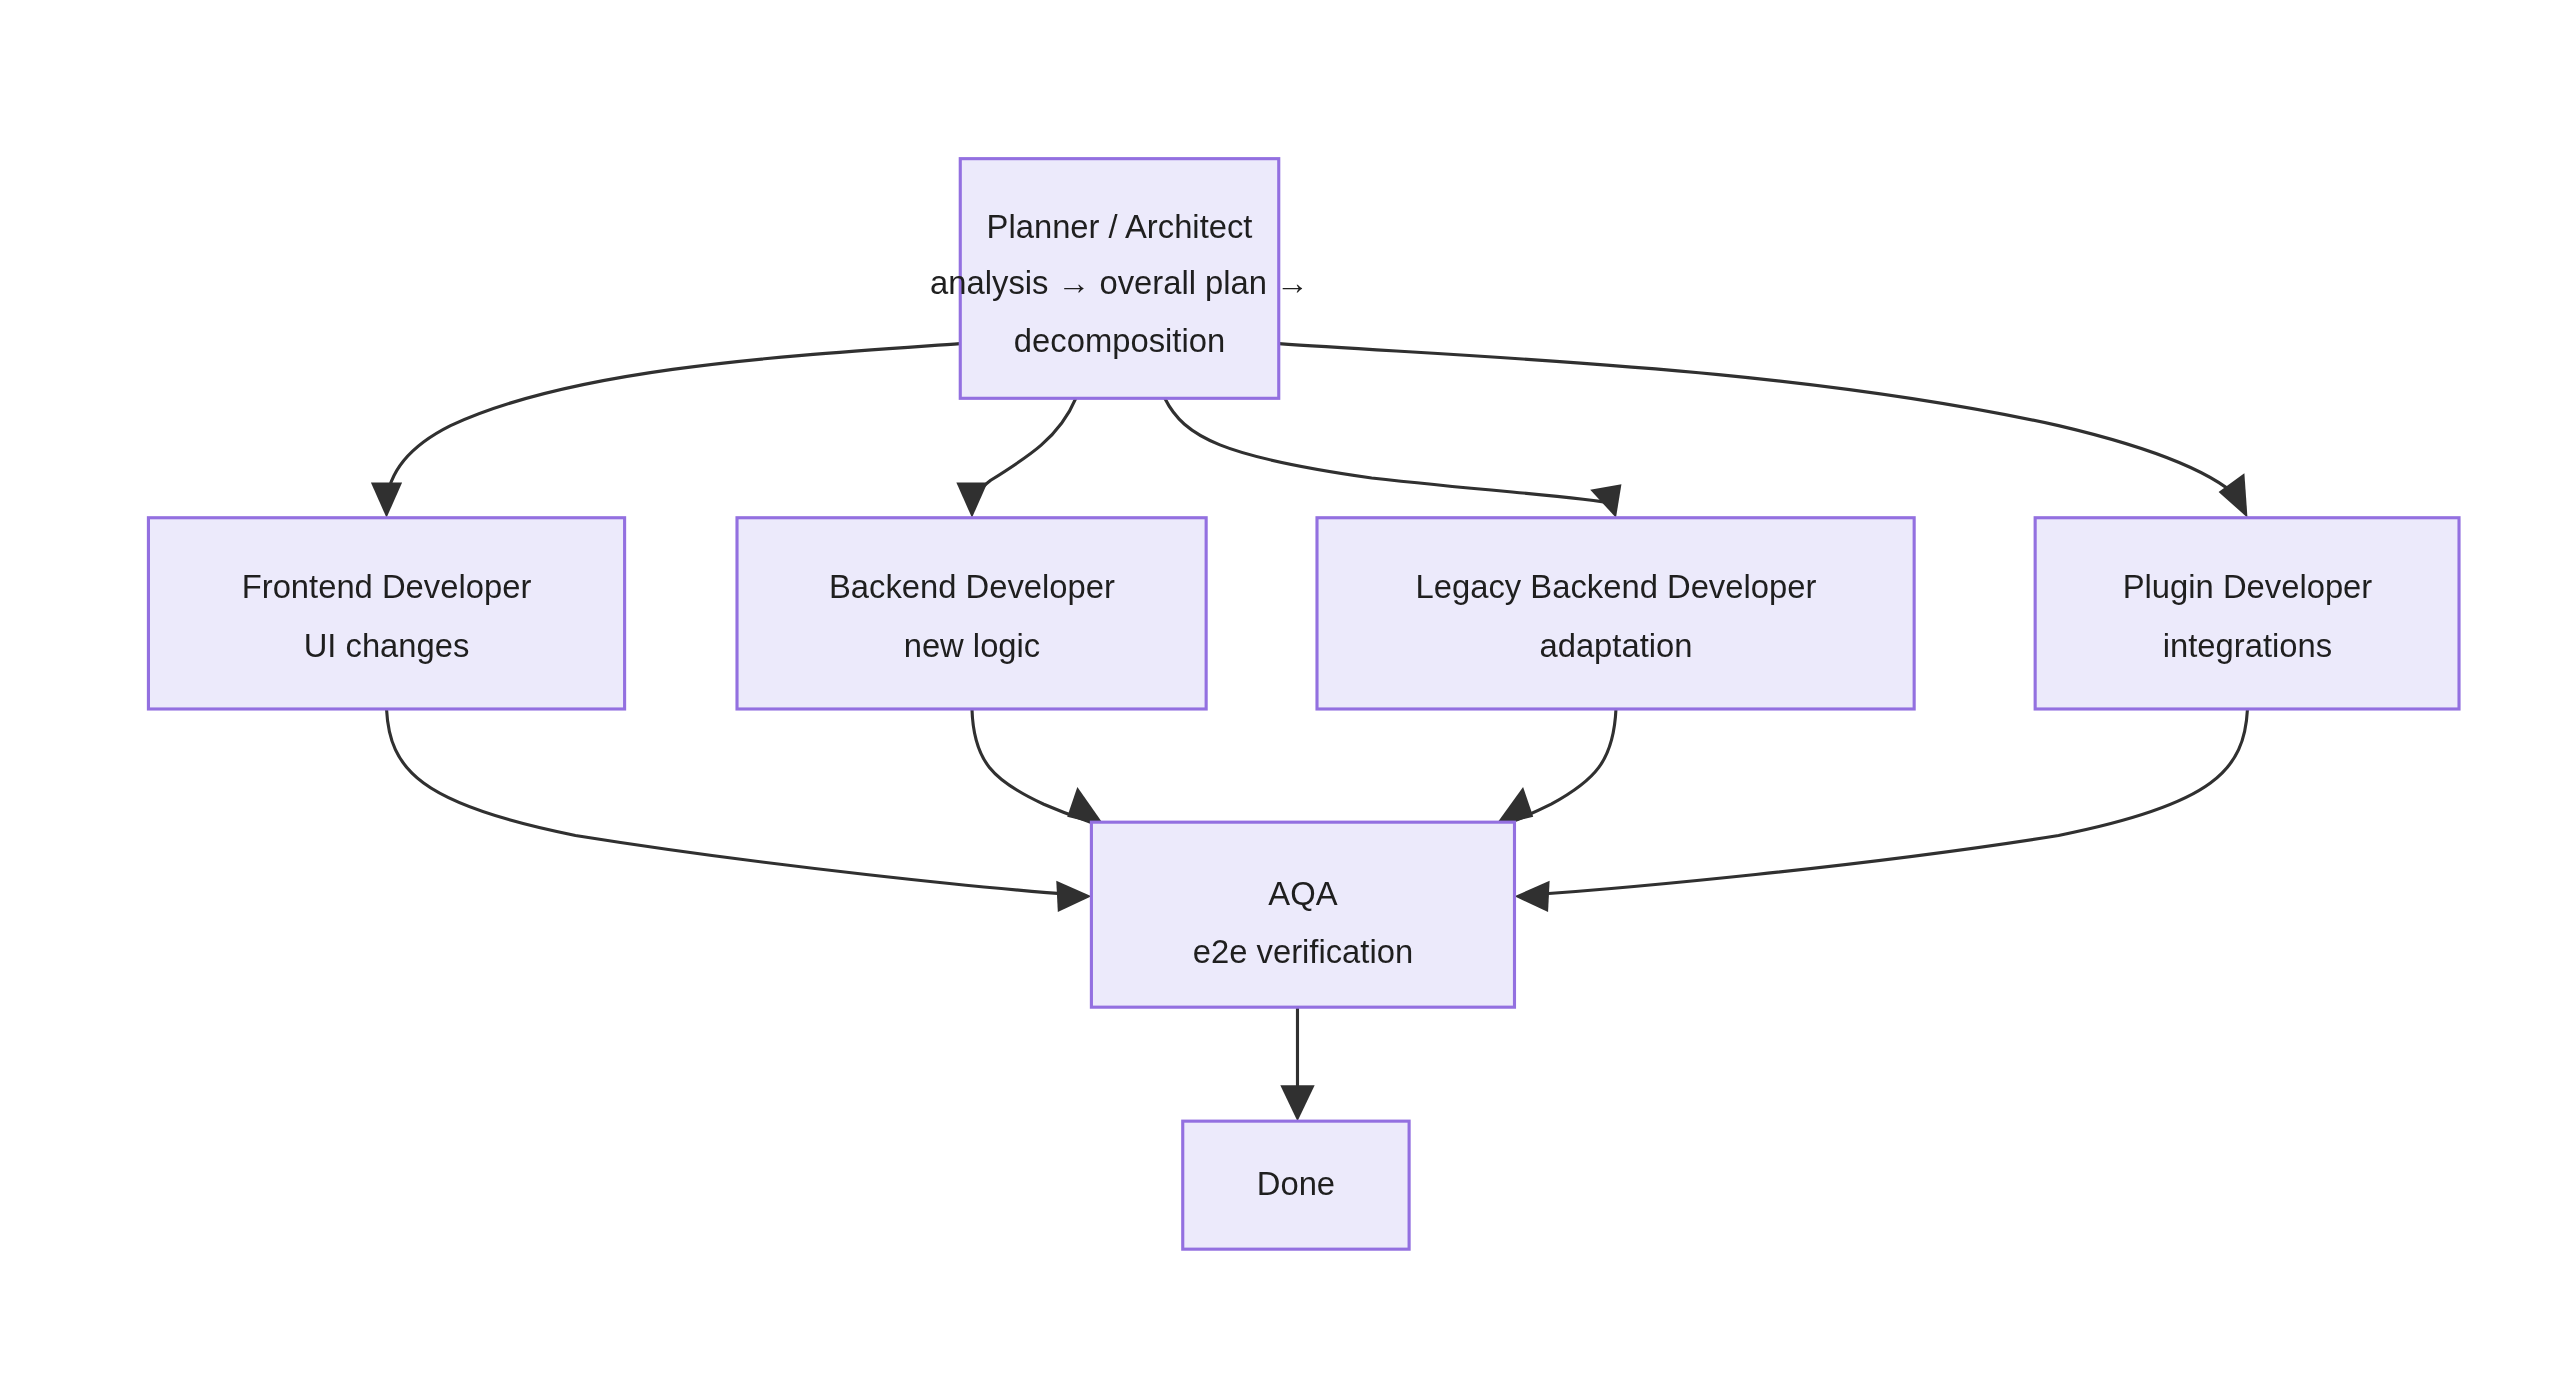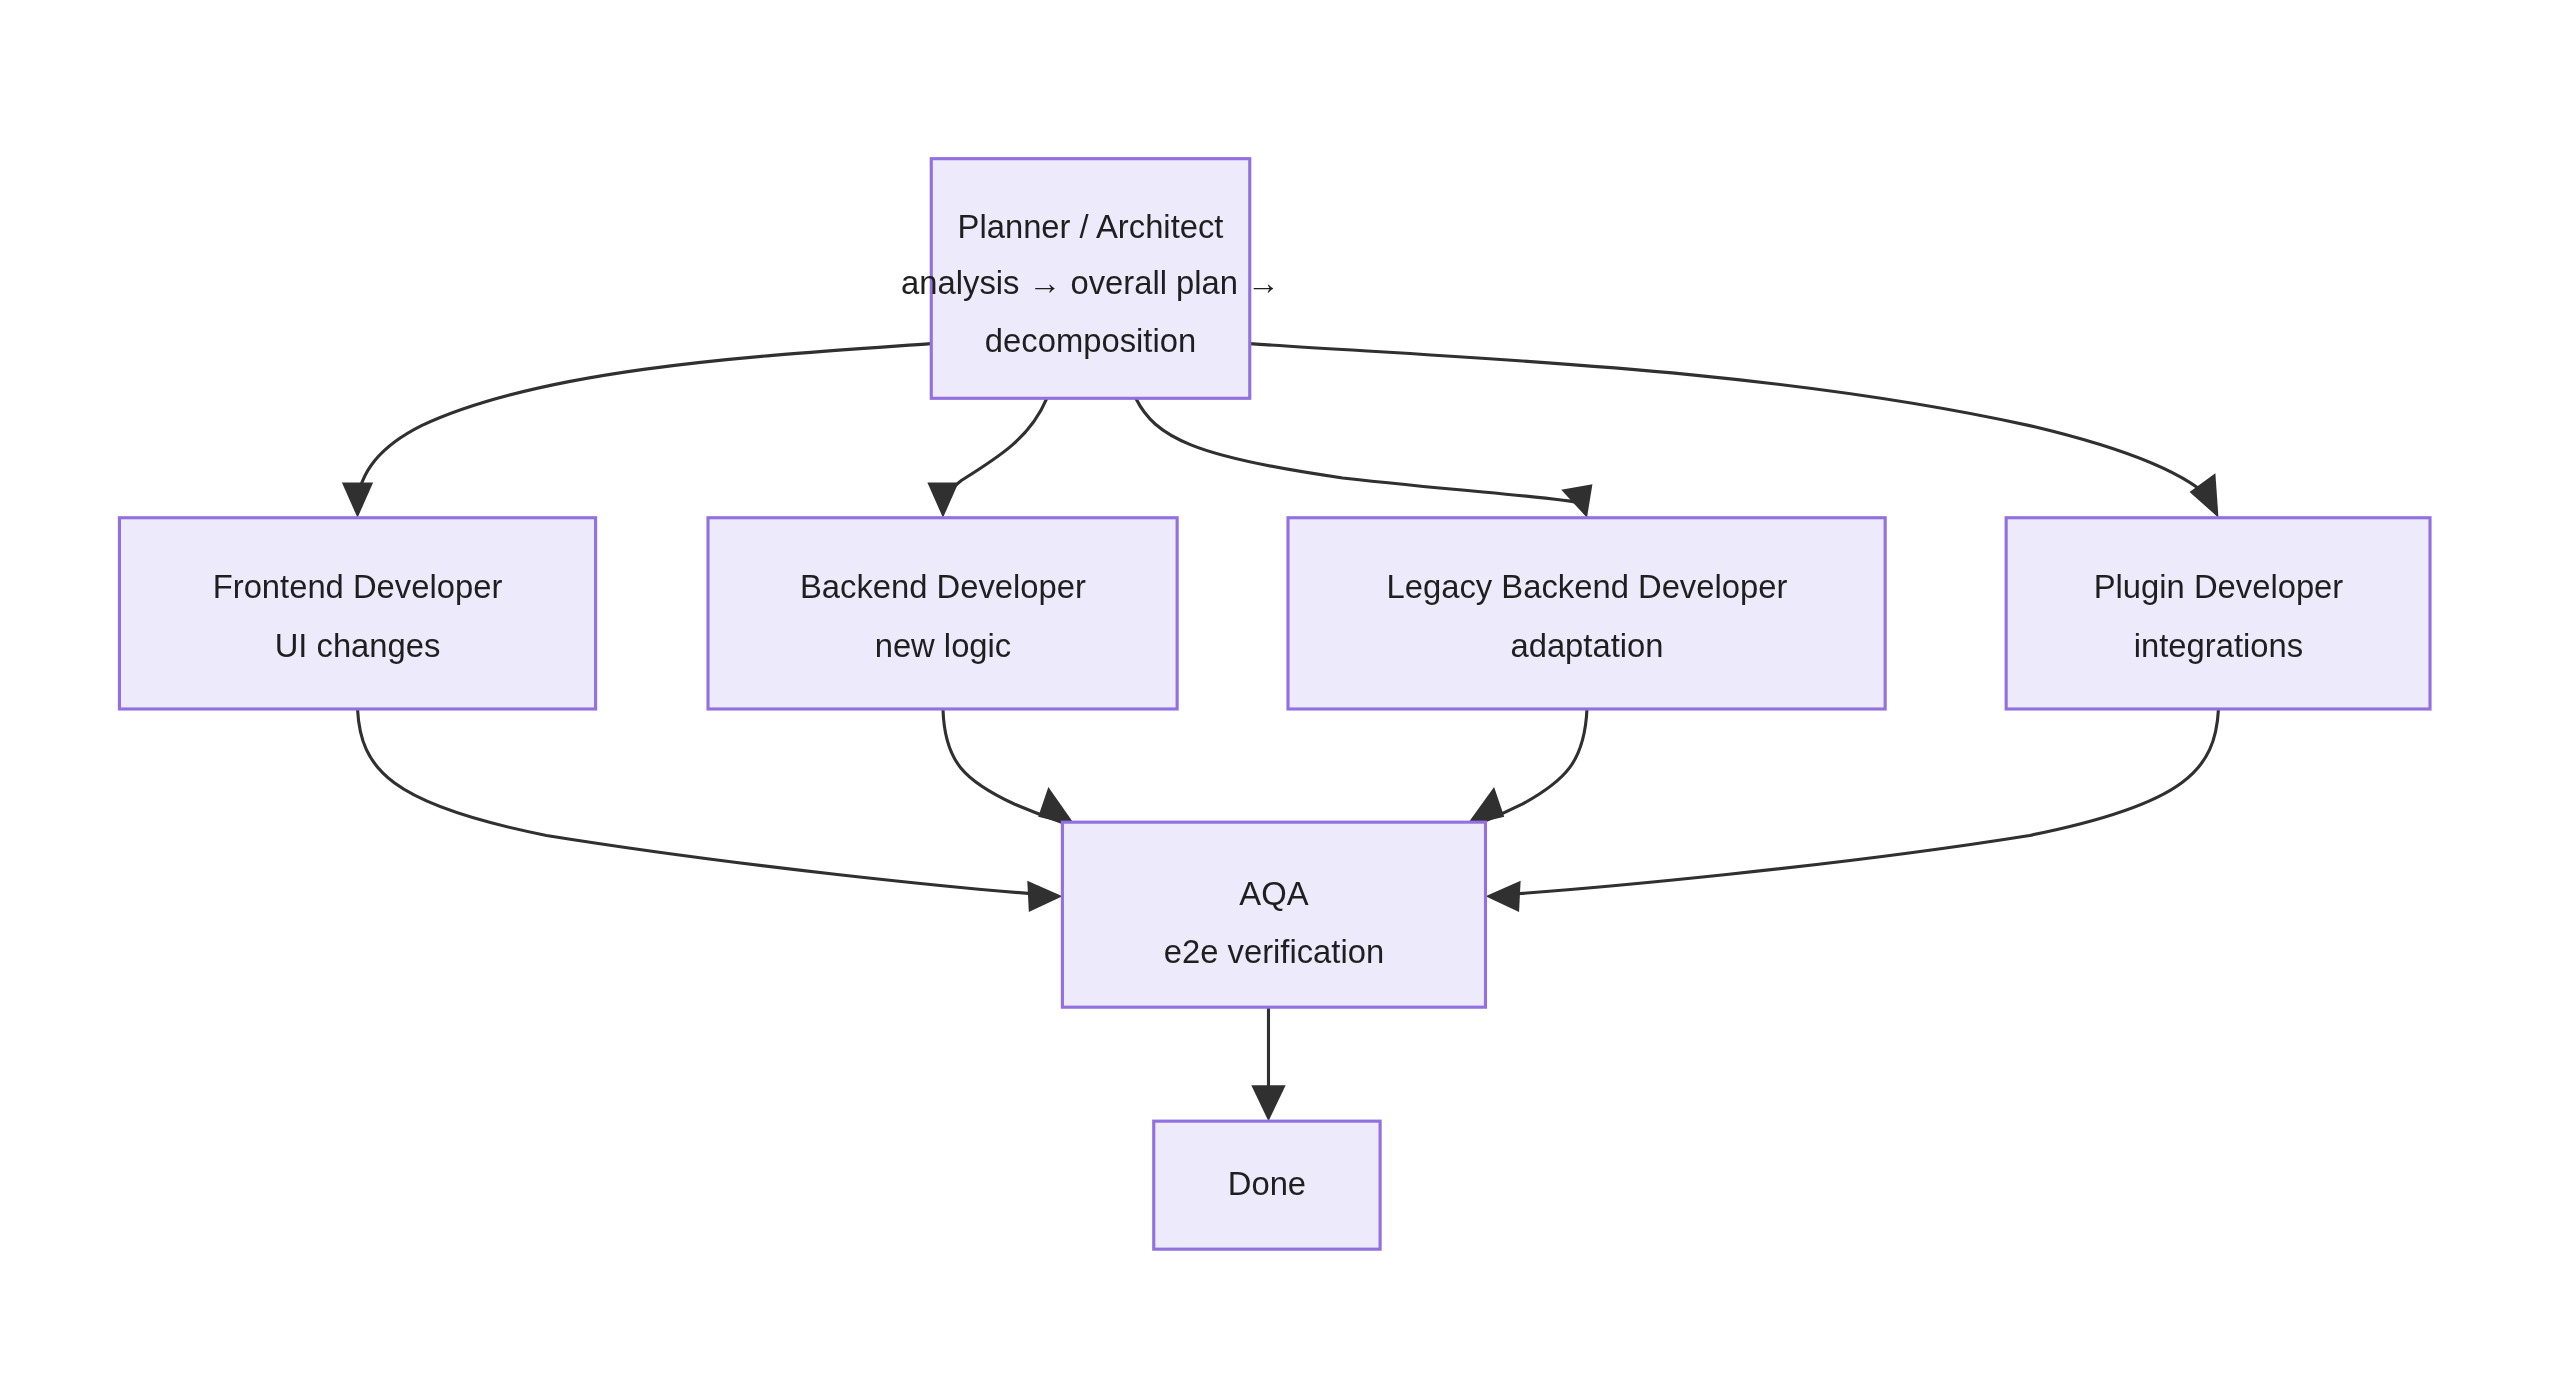--- a/index.html
+++ b/index.html
@@ -11,20 +11,21 @@
     width: 2576px;
     height: 1393px;
     overflow: hidden;
     font-family: "Liberation Sans", sans-serif;
   }
   #flowchart-root {
     position: relative;
     width: 2088px;
     height: 1393px;
     background: #ffffff;
+    padding-left: 29px;
   }
   svg.diagram-canvas {
     display: block;
     width: 2576px;
     height: 1393px;
   }
   .node-box {
     fill: #ECEAFB;
     stroke: #9370E0;
     stroke-width: 4;

